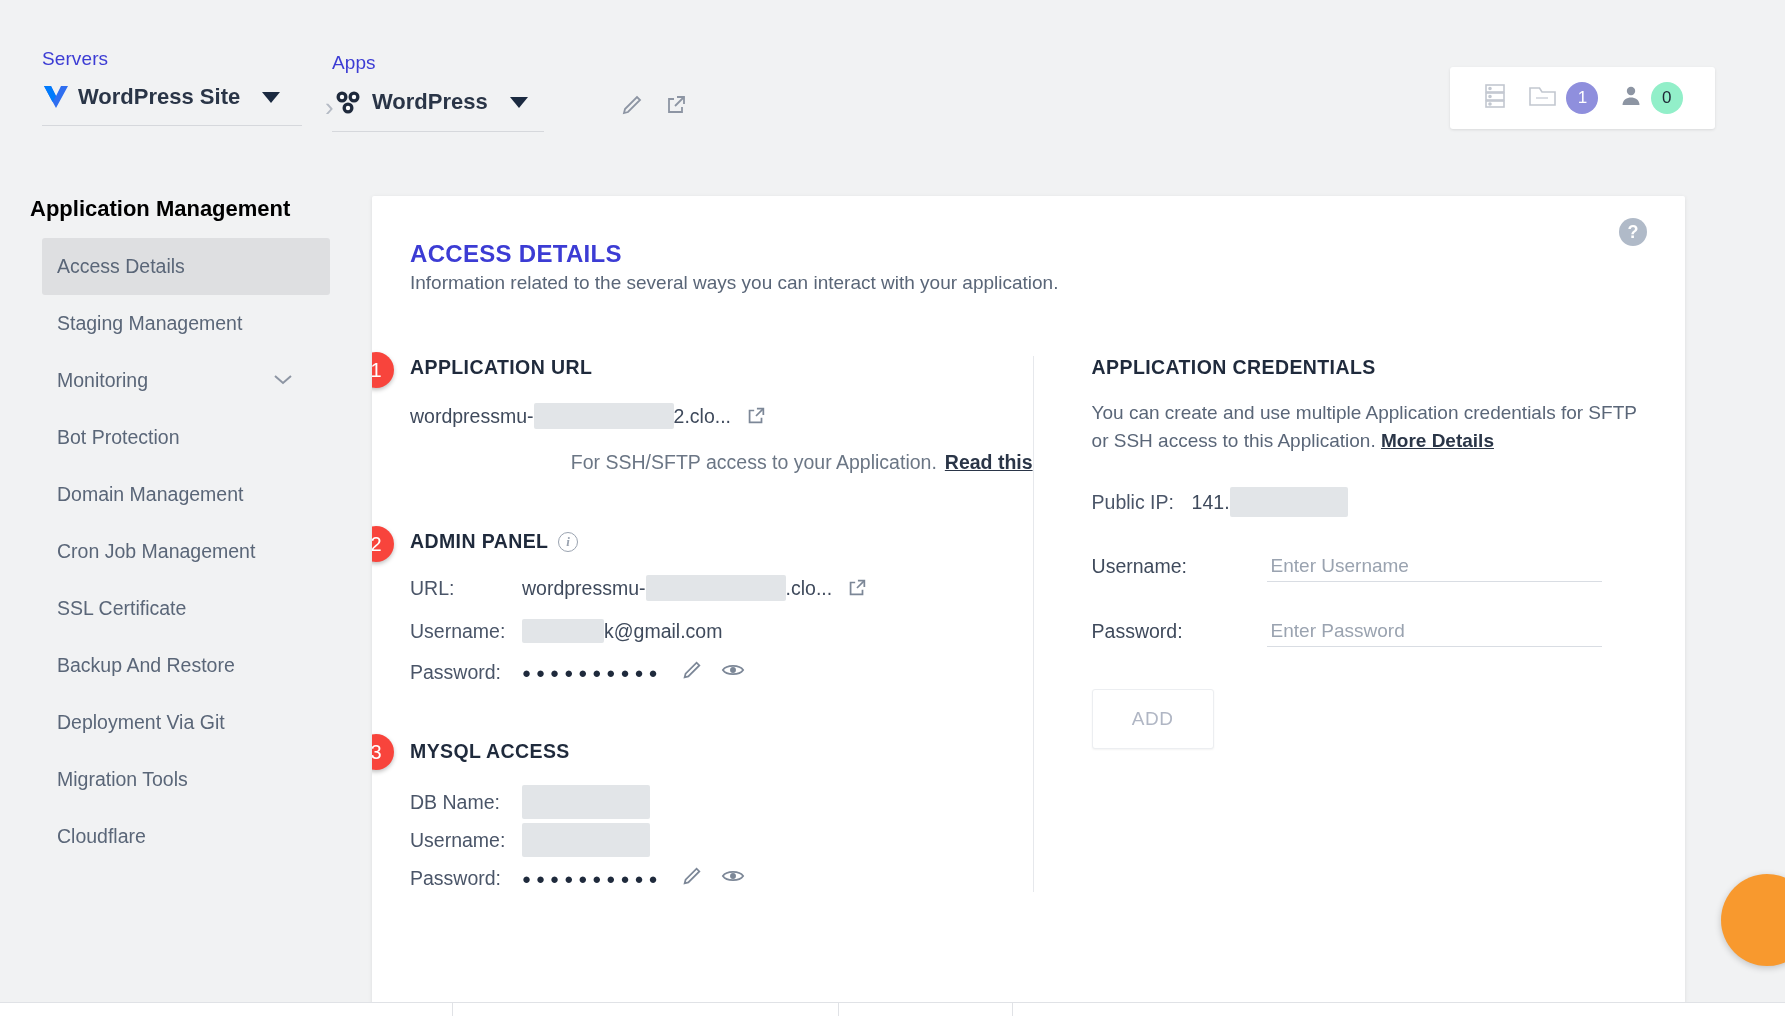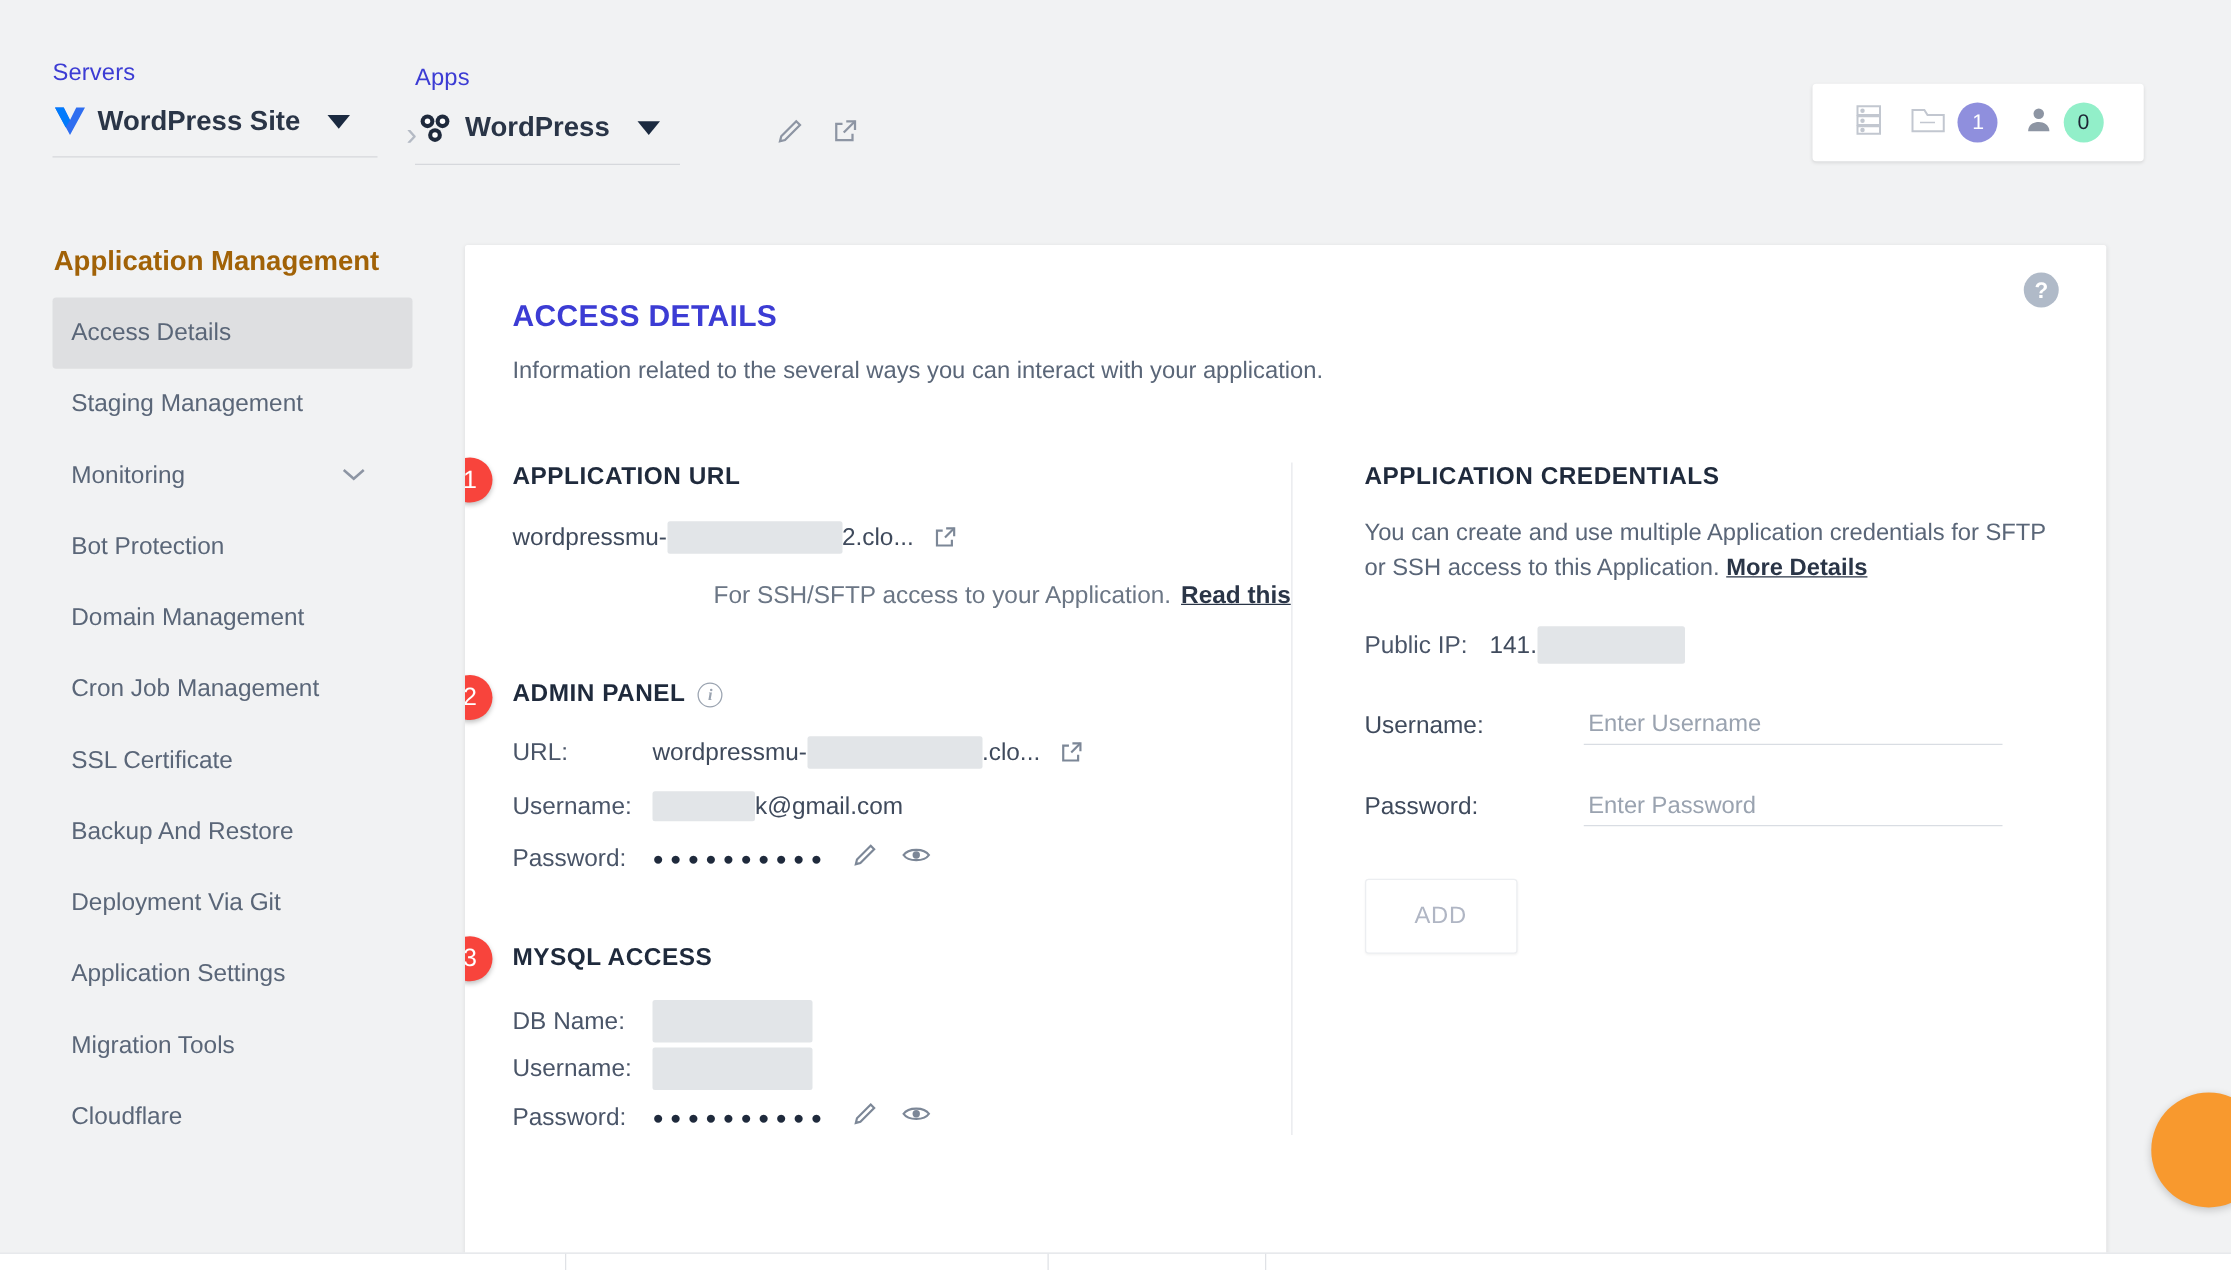--- a/index.html
+++ b/index.html
@@ -49,22 +49,22 @@
     width: 32px; height: 32px; border-radius: 50%;
     display: flex; align-items: center; justify-content: center;
     font-size: 17px; color: #1d2535;
   }
   .badge.purple { background: #8f8fdd; color: #fff; }
   .badge.green { background: #92efc9; color: #1d2535; }
 
   
   .sidebar { position: absolute; left: 0; top: 180px; width: 372px; }
   .sidebar-title {
-    font-size: 22px; font-weight: bold; color: #a16207;
-    padding: 16px 0 16px 43px;
+    font-size: 22px; font-weight: bold; color: #000000;
+    padding: 16px 0 16px 30px;
   }
   .nav-item {
     display: flex; align-items: center; justify-content: space-between;
     height: 57px; padding: 0 36px 0 57px;
     font-size: 19.5px; color: #5a6678; cursor: pointer;
     margin: 0 42px 0 42px;
     padding-left: 15px;
     border-radius: 3px;
   }
   .nav-item.active { background: #dedfe1; }
@@ -75,21 +75,21 @@
     position: absolute; left: 372px; top: 196px;
     width: 1313px; height: 830px;
     background: #fff;
     box-shadow: 0 1px 4px rgba(0,0,0,.09);
     border-radius: 2px;
     overflow: hidden;
   }
   .card-inner { padding: 44px 38px 0 38px; position: relative; }
 
   .card-title { font-size: 24px; font-weight: bold; color: #3c3cd4; letter-spacing: .3px; }
-  .card-sub { font-size: 19px; color: #5a6678; margin-top: 18px; }
+  .card-sub { font-size: 19px; color: #5a6678; margin-top: 4px; }
   .help-circle {
     position: absolute; right: 38px; top: 22px;
     width: 28px; height: 28px; border-radius: 50%;
     background: #b0bac8; color: #fff; font-size: 18px; font-weight: bold;
     display: flex; align-items: center; justify-content: center; cursor: pointer;
   }
 
   .columns { display: flex; margin-top: 62px; }
   .col-left { width: 630px; position: relative; }
   .col-divider { width: 1px; background: #e6e8ec; margin: 0 0 0 0; align-self: stretch; }
@@ -283,23 +283,20 @@
         <div class="nav-item">
           <span>SSL Certificate</span>
         </div>
         <div class="nav-item">
           <span>Backup And Restore</span>
         </div>
         <div class="nav-item">
           <span>Deployment Via Git</span>
         </div>
         <div class="nav-item">
-          <span>Application Settings</span>
-        </div>
-        <div class="nav-item">
           <span>Migration Tools</span>
         </div>
         <div class="nav-item">
           <span>Cloudflare</span>
         </div>
       </div>
   </div>
 
   <div class="card">
     <div class="card-inner">

